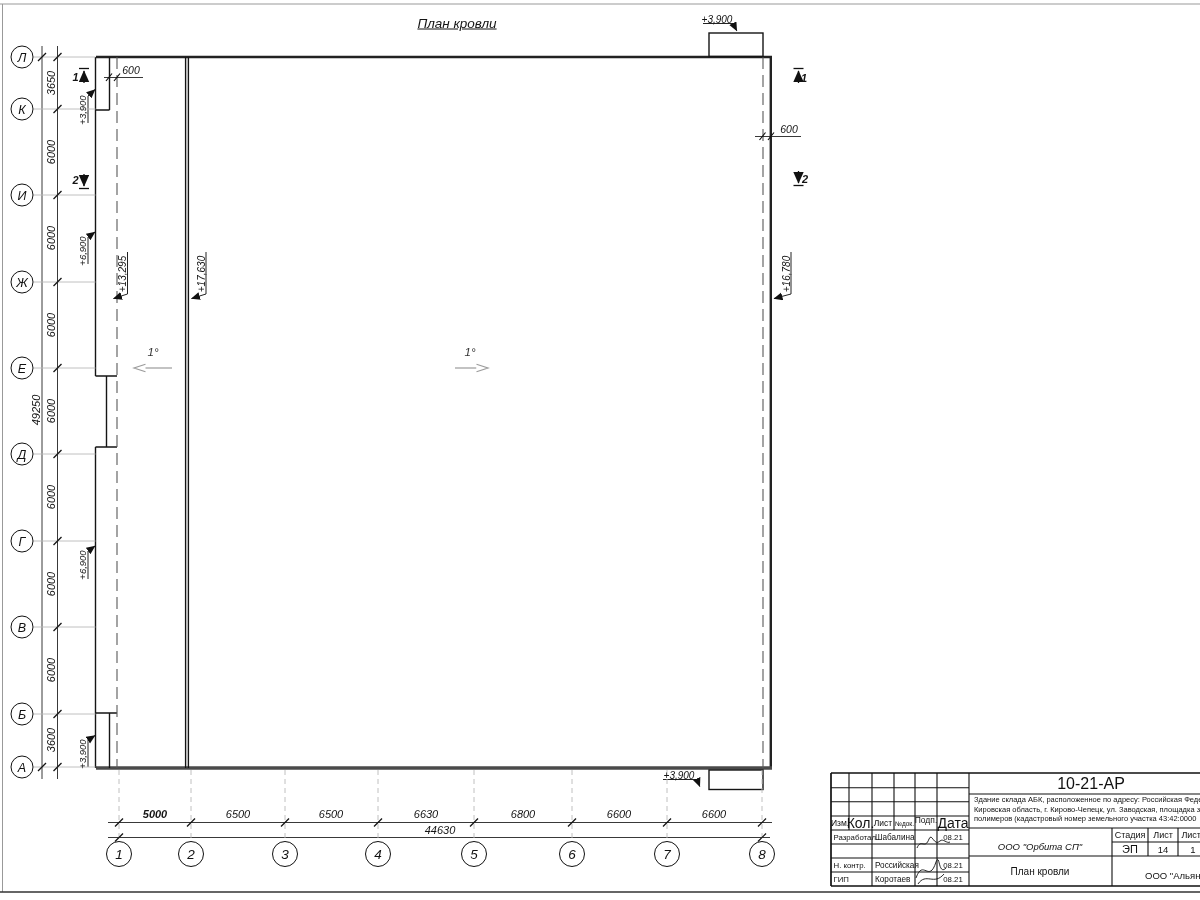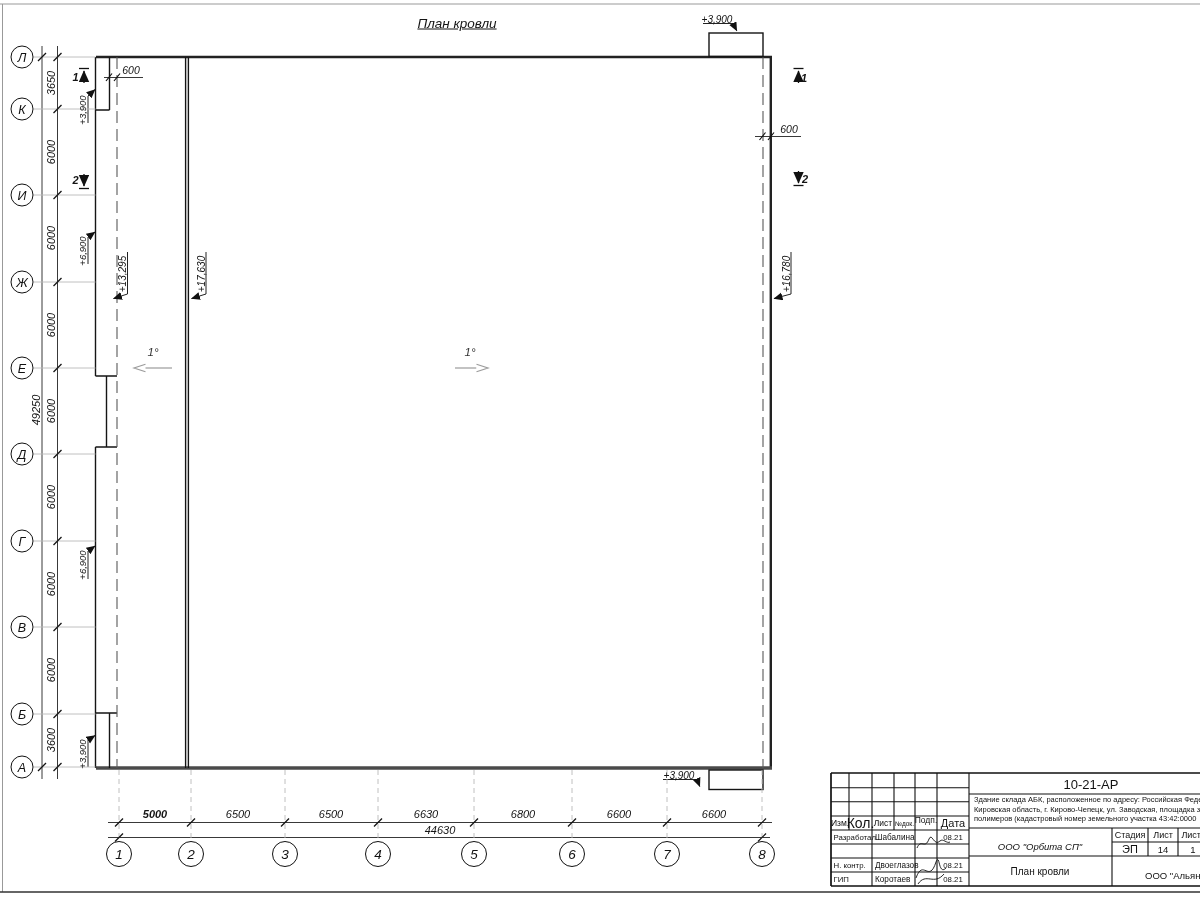--- a/index.html
+++ b/index.html
@@ -182,41 +182,41 @@
 <div class="t c elevb" style="left:679px;top:775px">+3,900</div>
 
 <div class="t c slope" style="left:153px;top:351.5px">1°</div>
 <div class="t c slope" style="left:470px;top:351.5px">1°</div>
 
 <div class="t c secd" style="left:75.5px;top:77px">1</div>
 <div class="t c secd" style="left:804px;top:78px">1</div>
 <div class="t c secd" style="left:75.5px;top:180px">2</div>
 <div class="t c secd" style="left:805px;top:179px">2</div>
 
-<div class="t c tb" style="left:1091px;top:783.5px;font-size:13px">10-21-АР</div>
+<div class="t c tb" style="left:1091px;top:783.5px;font-size:16px">10-21-АР</div>
 
 <div class="desc">
   <div>Здание склада АБК, расположенное по адресу: Российская Феде</div>
   <div>Кировская область, г. Кирово-Чепецк, ул. Заводская, площадка з</div>
   <div>полимеров (кадастровый номер земельного участка 43:42:0000</div>
 </div>
 
 <div class="t c tb" style="left:840px;top:823px;font-size:8.5px">Изм.</div>
 <div class="t c tb" style="left:860.5px;top:823px;font-size:14px">Кол.</div>
 <div class="t c tb" style="left:883px;top:823px;font-size:8.5px">Лист</div>
 <div class="t c tb" style="left:904.5px;top:823px;font-size:6.5px">№док.</div>
 <div class="t c tb" style="left:926px;top:820px;font-size:8.5px">Подп.</div>
-<div class="t c tb" style="left:953px;top:823px;font-size:11px">Дата</div>
+<div class="t c tb" style="left:953px;top:823px;font-size:14px">Дата</div>
 
 <div class="t tb" style="left:833.5px;top:833px;font-size:7.8px">Разработал</div>
 <div class="t tb" style="left:875px;top:833px;font-size:8.2px">Шабалина</div>
 <div class="t c tb" style="left:953px;top:837px;font-size:7.8px">08.21</div>
 
 <div class="t tb" style="left:833.5px;top:861px;font-size:7.8px">Н. контр.</div>
-<div class="t tb" style="left:875px;top:861px;font-size:8.2px">Двоеглазов</div>
+<div class="t tb" style="left:875px;top:861px;font-size:8.2px">Российская</div>
 <div class="t c tb" style="left:953px;top:865px;font-size:7.8px">08.21</div>
 
 <div class="t tb" style="left:833.5px;top:875px;font-size:7.8px">ГИП</div>
 <div class="t tb" style="left:875px;top:875px;font-size:8.2px">Коротаев</div>
 <div class="t c tb" style="left:953px;top:879px;font-size:7.8px">08.21</div>
 
 <div class="t c tb it" style="left:1040px;top:845.5px;font-size:9.5px">ООО "Орбита СП"</div>
 <div class="t c tb" style="left:1040px;top:871px;font-size:10px">План кровли</div>
 <div class="t tb" style="left:1145px;top:870px;font-size:9.5px">ООО "Альянс</div>
 

